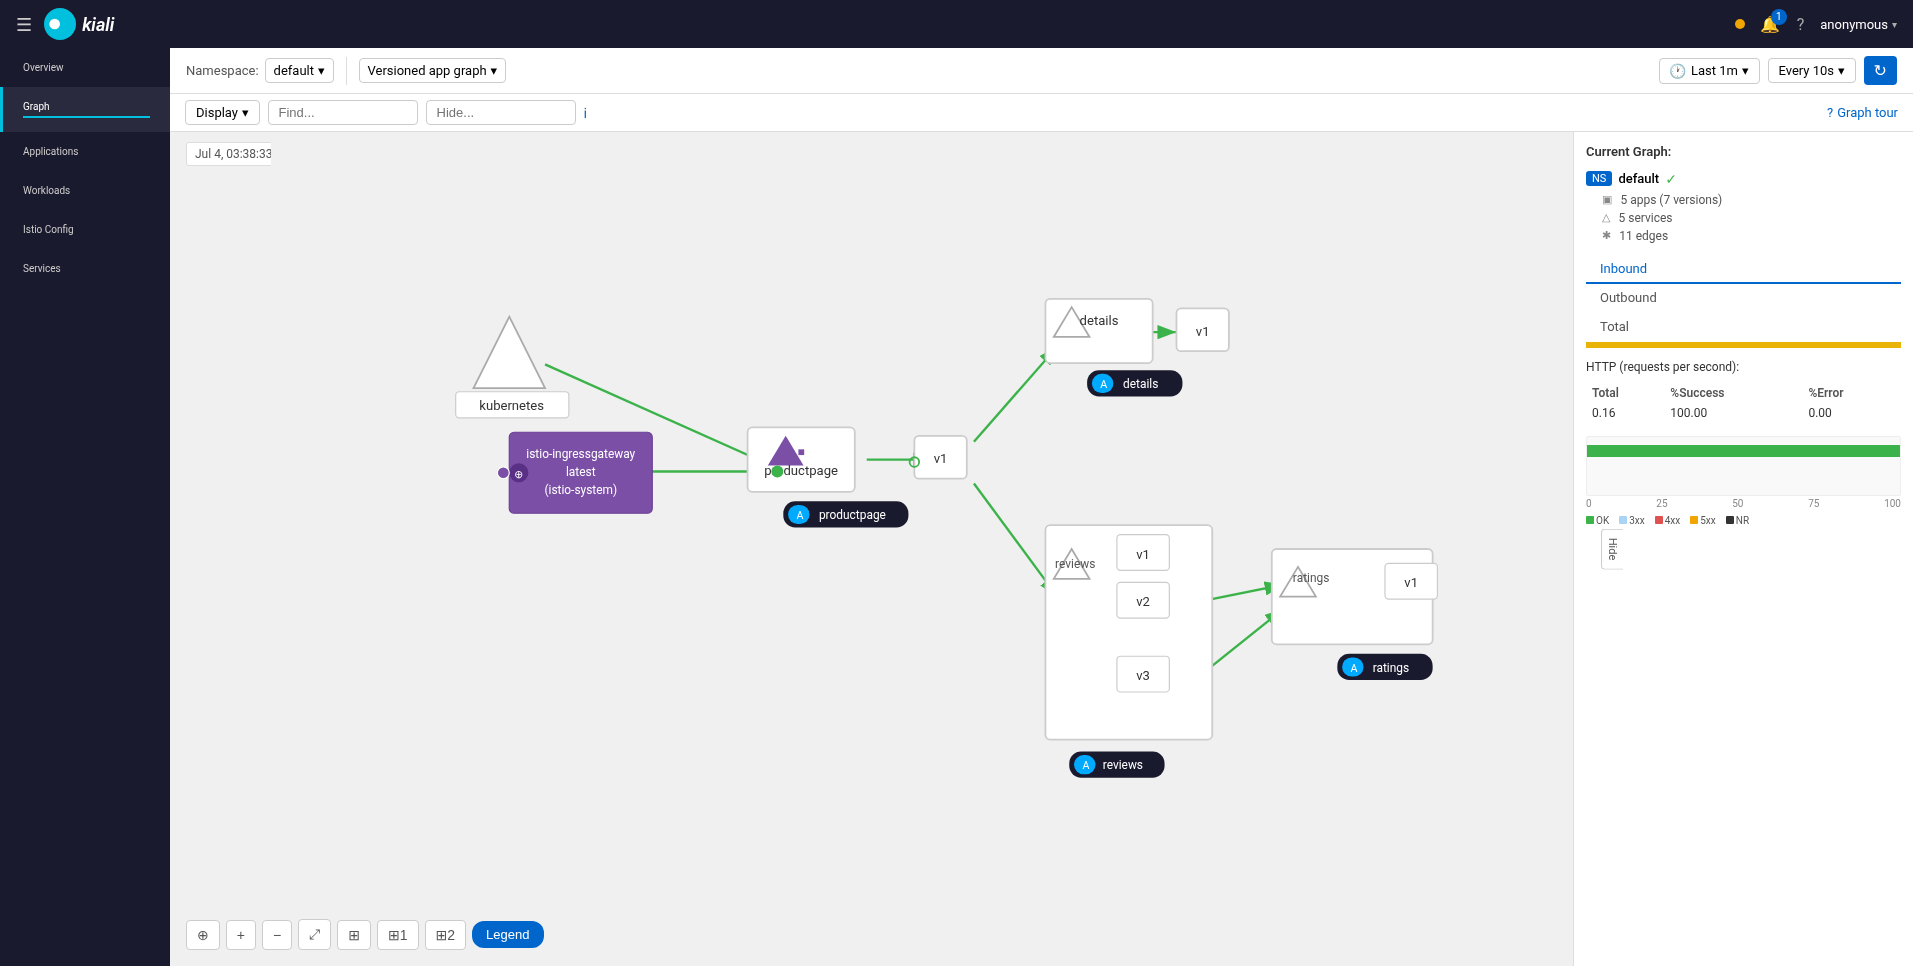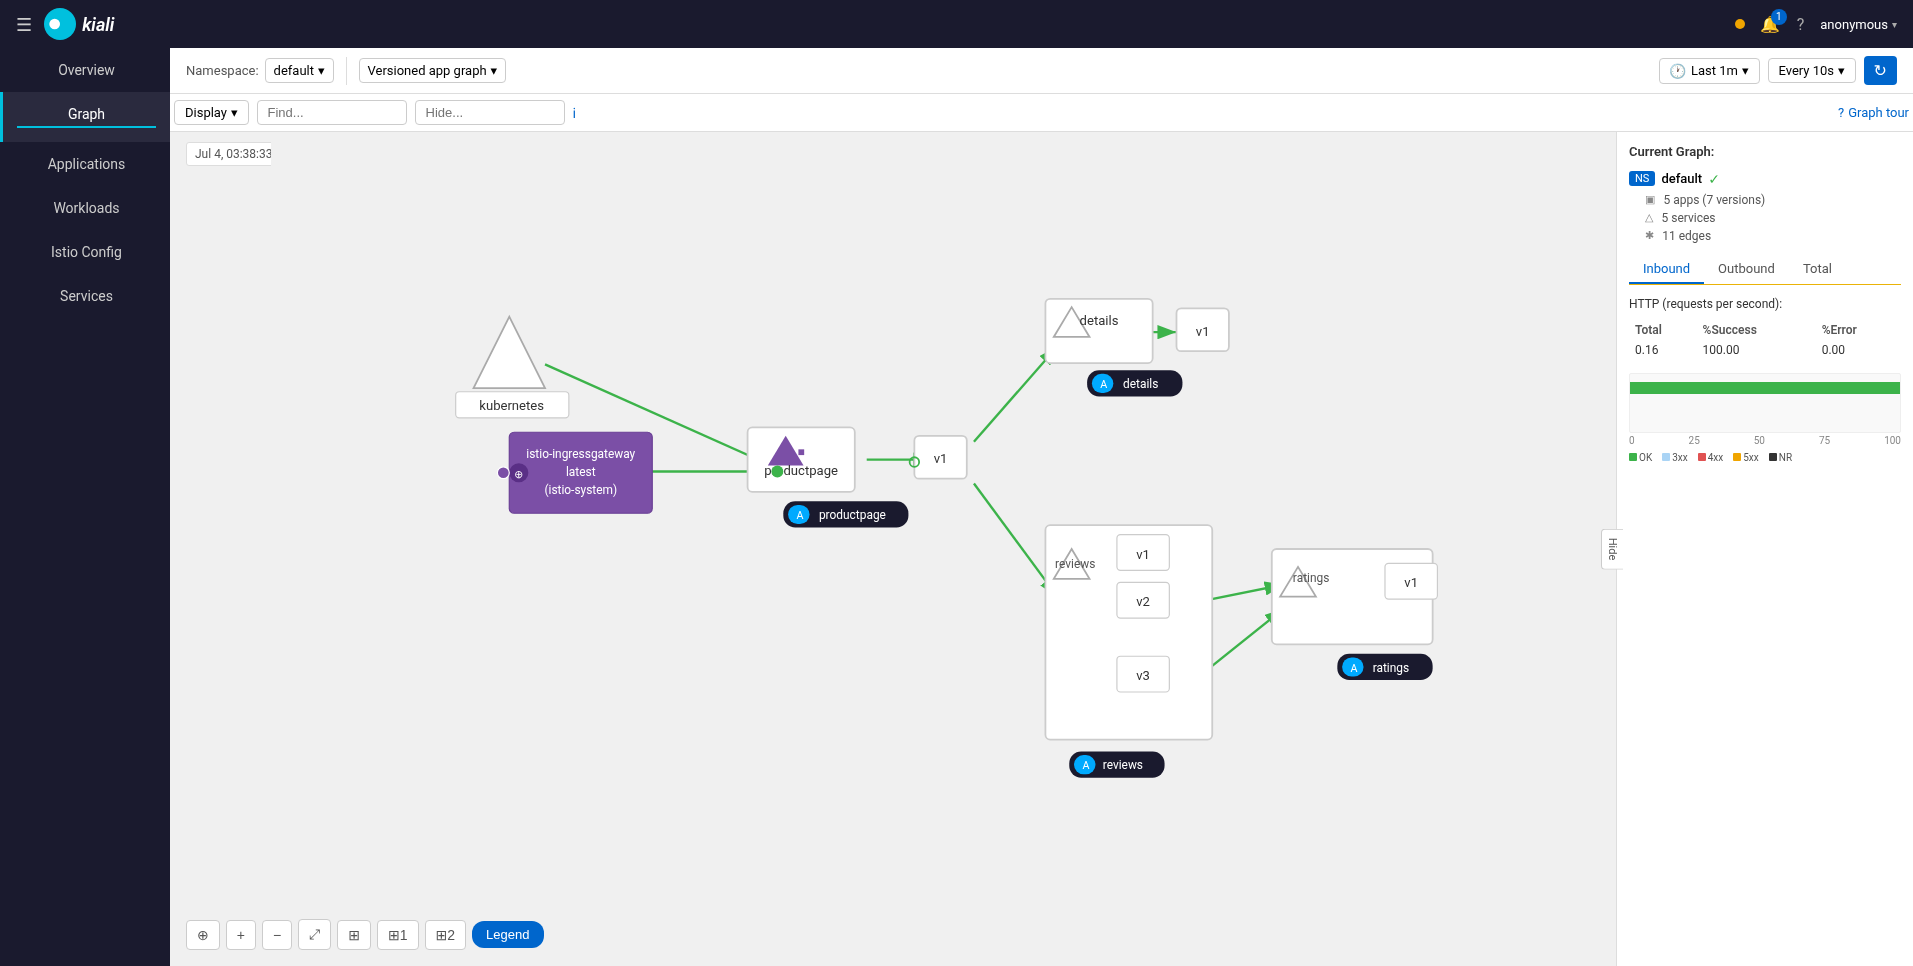--- a/index.html
+++ b/index.html
@@ -40,26 +40,25 @@
     .user-info { display: flex; align-items: center; gap: 4px; color: white; font-size: 13px; }
     .dropdown-arrow { color: #aaa; font-size: 10px; }
 
     
     .sidebar {
       position: fixed; top: 48px; left: 0; bottom: 0;
       width: 170px; background: #1a1a2e; color: white;
       display: flex; flex-direction: column;
     }
     .sidebar-item {
-      padding: 14px 14px;
+      padding: 14px 20px;
       cursor: pointer;
-      font-size: 14px;
+      font-size: 10px;
       color: #ccc;
       border-left: 3px solid transparent;
-      text-align: center;
     }
     .sidebar-item.active {
       background: #2a2a3e;
       color: white;
       border-left-color: #00c0de;
     }
     .sidebar-item.active::after {
       content: '';
       display: block;
       height: 2px;
@@ -99,21 +98,21 @@
     }
     .refresh-btn {
       background: #0066cc; color: white; border: none;
       border-radius: 4px; padding: 5px 10px; cursor: pointer;
       font-size: 16px;
     }
 
     
     .toolbar2 {
       background: white;
-      padding: 6px 4px;
+      padding: 6px 15px;
       display: flex; align-items: center; gap: 8px;
       border-bottom: 1px solid #ddd;
       flex-shrink: 0;
       justify-content: space-between;
     }
     .toolbar2-left { display: flex; align-items: center; gap: 8px; }
     .display-btn {
       border: 1px solid #ccc; border-radius: 4px;
       padding: 4px 10px; font-size: 13px; background: white;
       display: flex; align-items: center; gap: 4px; cursor: pointer;
@@ -151,21 +150,21 @@
 
     
     .graph-svg-container {
       position: absolute;
       top: 0; left: 0; right: 290px; bottom: 0;
     }
 
     
     .side-panel {
       position: absolute;
-      top: 0; right: 0; width: 297px; bottom: 0;
+      top: 0; right: 0; width: 340px; bottom: 0;
       background: white;
       border-left: 1px solid #ddd;
       overflow-y: auto;
       padding: 12px;
     }
     .side-panel-title { font-size: 13px; font-weight: 600; color: #333; margin-bottom: 8px; }
     .ns-badge {
       display: inline-flex; align-items: center; gap: 6px;
       font-size: 12px; 
     }
@@ -173,21 +172,21 @@
       background: #0066cc; color: white;
       border-radius: 3px; padding: 1px 6px; font-size: 11px;
     }
     .ns-name { font-size: 13px; font-weight: 500; }
     .ns-check { color: #3cb34a; font-size: 14px; }
     .graph-stats { margin: 6px 0 12px 16px; }
     .stat-row { display: flex; align-items: center; gap: 8px; font-size: 12px; color: #555; margin-bottom: 4px; }
     .stat-icon { font-size: 11px; color: #888; }
 
     
-    .panel-tabs { display: flex; border-bottom: 1px solid #eab308; margin-bottom: 12px; }
+    .panel-tabs { display: flex; border-bottom: 6px solid #eab308; margin-bottom: 12px; flex-direction: column; }
     .panel-tab {
       padding: 6px 14px; font-size: 13px; cursor: pointer;
       border-bottom: 2px solid transparent; color: #555;
     }
     .panel-tab.active { color: #0066cc; border-bottom-color: #0066cc; }
 
     .http-title { font-size: 12px; color: #333; margin-bottom: 8px; }
     .metrics-table { width: 100%; font-size: 12px; }
     .metrics-table th { color: #555; font-weight: 600; text-align: left; padding: 2px 4px; }
     .metrics-table td { padding: 2px 4px; color: #333; }

